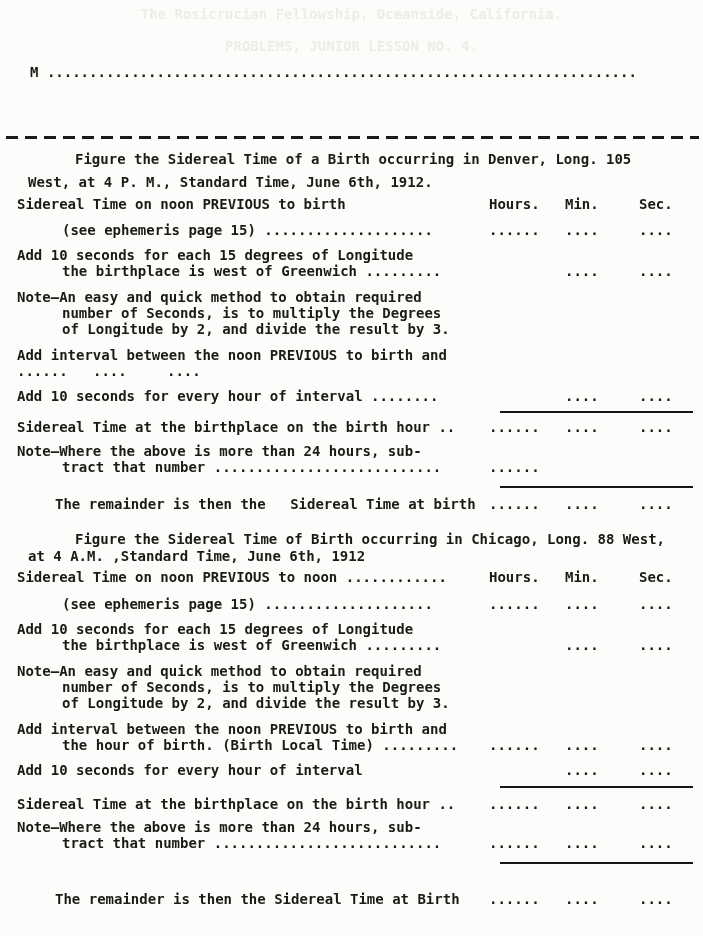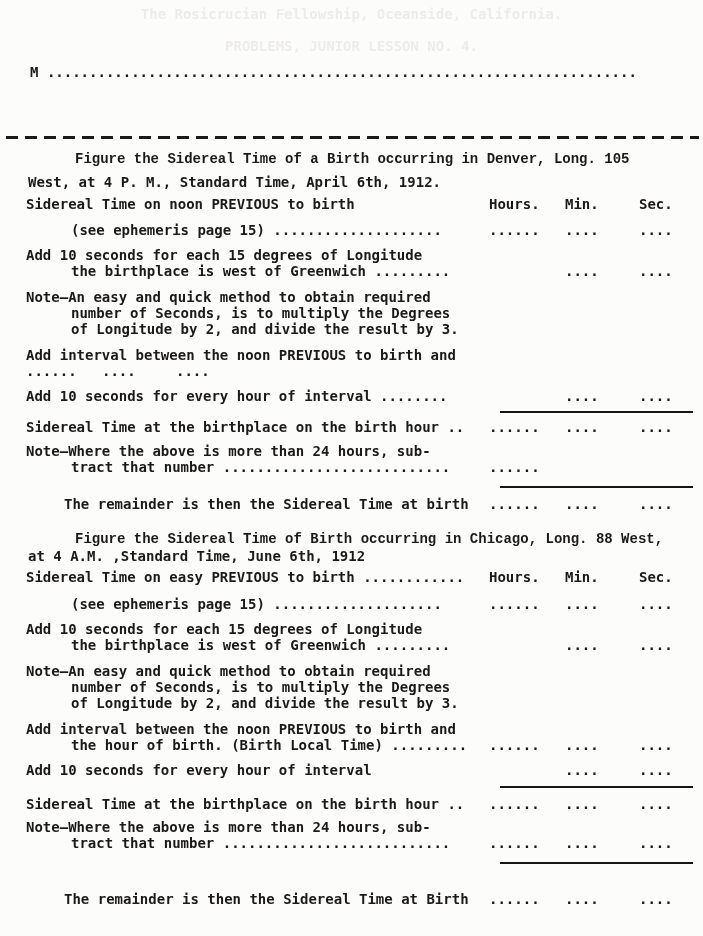--- a/index.html
+++ b/index.html
@@ -10,46 +10,46 @@
     font-weight:700;font-size:14px;line-height:16px;
     overflow:hidden;
   }
   .abs{position:absolute;white-space:pre;}
   .faint{position:absolute;left:0;right:0;text-align:center;color:#edece8;white-space:pre;}
   .divider{
     position:absolute;left:6px;right:4px;height:3px;
     background:repeating-linear-gradient(90deg,#1a1a1a 0 12px,transparent 12px 19px);
   }
   .para{position:absolute;left:28px;right:4px;white-space:pre;}
-  .pind{padding-left:47px;font-family:Liberation Mono, monospace;}
-  .row{position:absolute;left:26px;right:8px;display:flex;align-items:flex-end;}
+  .pind{padding-left:47px;}
+  .row{position:absolute;left:17px;right:8px;display:flex;align-items:flex-end;}
   .lbl{flex:1;white-space:pre;overflow:hidden;}
   .ind{padding-left:45px;}
   .indr{padding-left:38px;}
   .val{white-space:pre;}
   .ch{width:76px;}
   .cm{width:60px;}
   .cs{width:56px;margin-left:14px;}
   .vrule{position:absolute;left:500px;right:10px;border-top:2.5px solid #161616;}
-  .u{border-bottom:2px solid #1b1a17;padding-bottom:1px;}
+  .u{border-bottom:2px solid #1b1a17;padding-bottom:1px;margin-left:16px;}
 </style>
 </head>
 <body>
 
 <div class="page">
 
   <div class="faint" style="top:6px;">The Rosicrucian Fellowship, Oceanside, California.</div>
   <div class="faint" style="top:38px;">PROBLEMS, JUNIOR LESSON NO. 4.</div>
 
   <div class="abs" style="top:64px;left:30px;"><span>M</span><span> </span><span>......................................................................</span></div>
 
   <div class="divider" style="top:136px;"></div>
 
   <div class="para pind" style="top:151px;">Figure the Sidereal Time of a Birth occurring in Denver, Long. 105</div>
-  <div class="para" style="top:174px;">West, at 4 P. M., Standard Time, April 6th, 1912.</div>
+  <div class="para" style="top:174px;">West, at 4 P. M., Standard Time, June 6th, 1912.</div>
 
   <div class="row" style="top:196px;">
     <div class="lbl">Sidereal Time on noon PREVIOUS to birth</div>
     <div class="val ch">Hours.</div>
     <div class="val cm">Min.</div>
     <div class="val cs">Sec.</div>
   </div>
 
   <div class="row" style="top:222px;">
     <div class="lbl ind">(see ephemeris page 15) ....................</div>
@@ -119,21 +119,21 @@
     <div class="lbl indr"><span>The remainder is then the </span><span class="u">Sidereal Time</span><span> at birth</span></div>
     <div class="val ch">......</div>
     <div class="val cm">....</div>
     <div class="val cs">....</div>
   </div>
 
   <div class="para pind" style="top:531px;">Figure the Sidereal Time of Birth occurring in Chicago, Long. 88 West,</div>
   <div class="para" style="top:548px;">at 4 A.M. ,Standard Time, June 6th, 1912</div>
 
   <div class="row" style="top:569px;">
-    <div class="lbl">Sidereal Time on easy PREVIOUS to birth ............</div>
+    <div class="lbl">Sidereal Time on noon PREVIOUS to noon ............</div>
     <div class="val ch">Hours.</div>
     <div class="val cm">Min.</div>
     <div class="val cs">Sec.</div>
   </div>
 
   <div class="row" style="top:596px;">
     <div class="lbl ind">(see ephemeris page 15) ....................</div>
     <div class="val ch">......</div>
     <div class="val cm">....</div>
     <div class="val cs">....</div>

